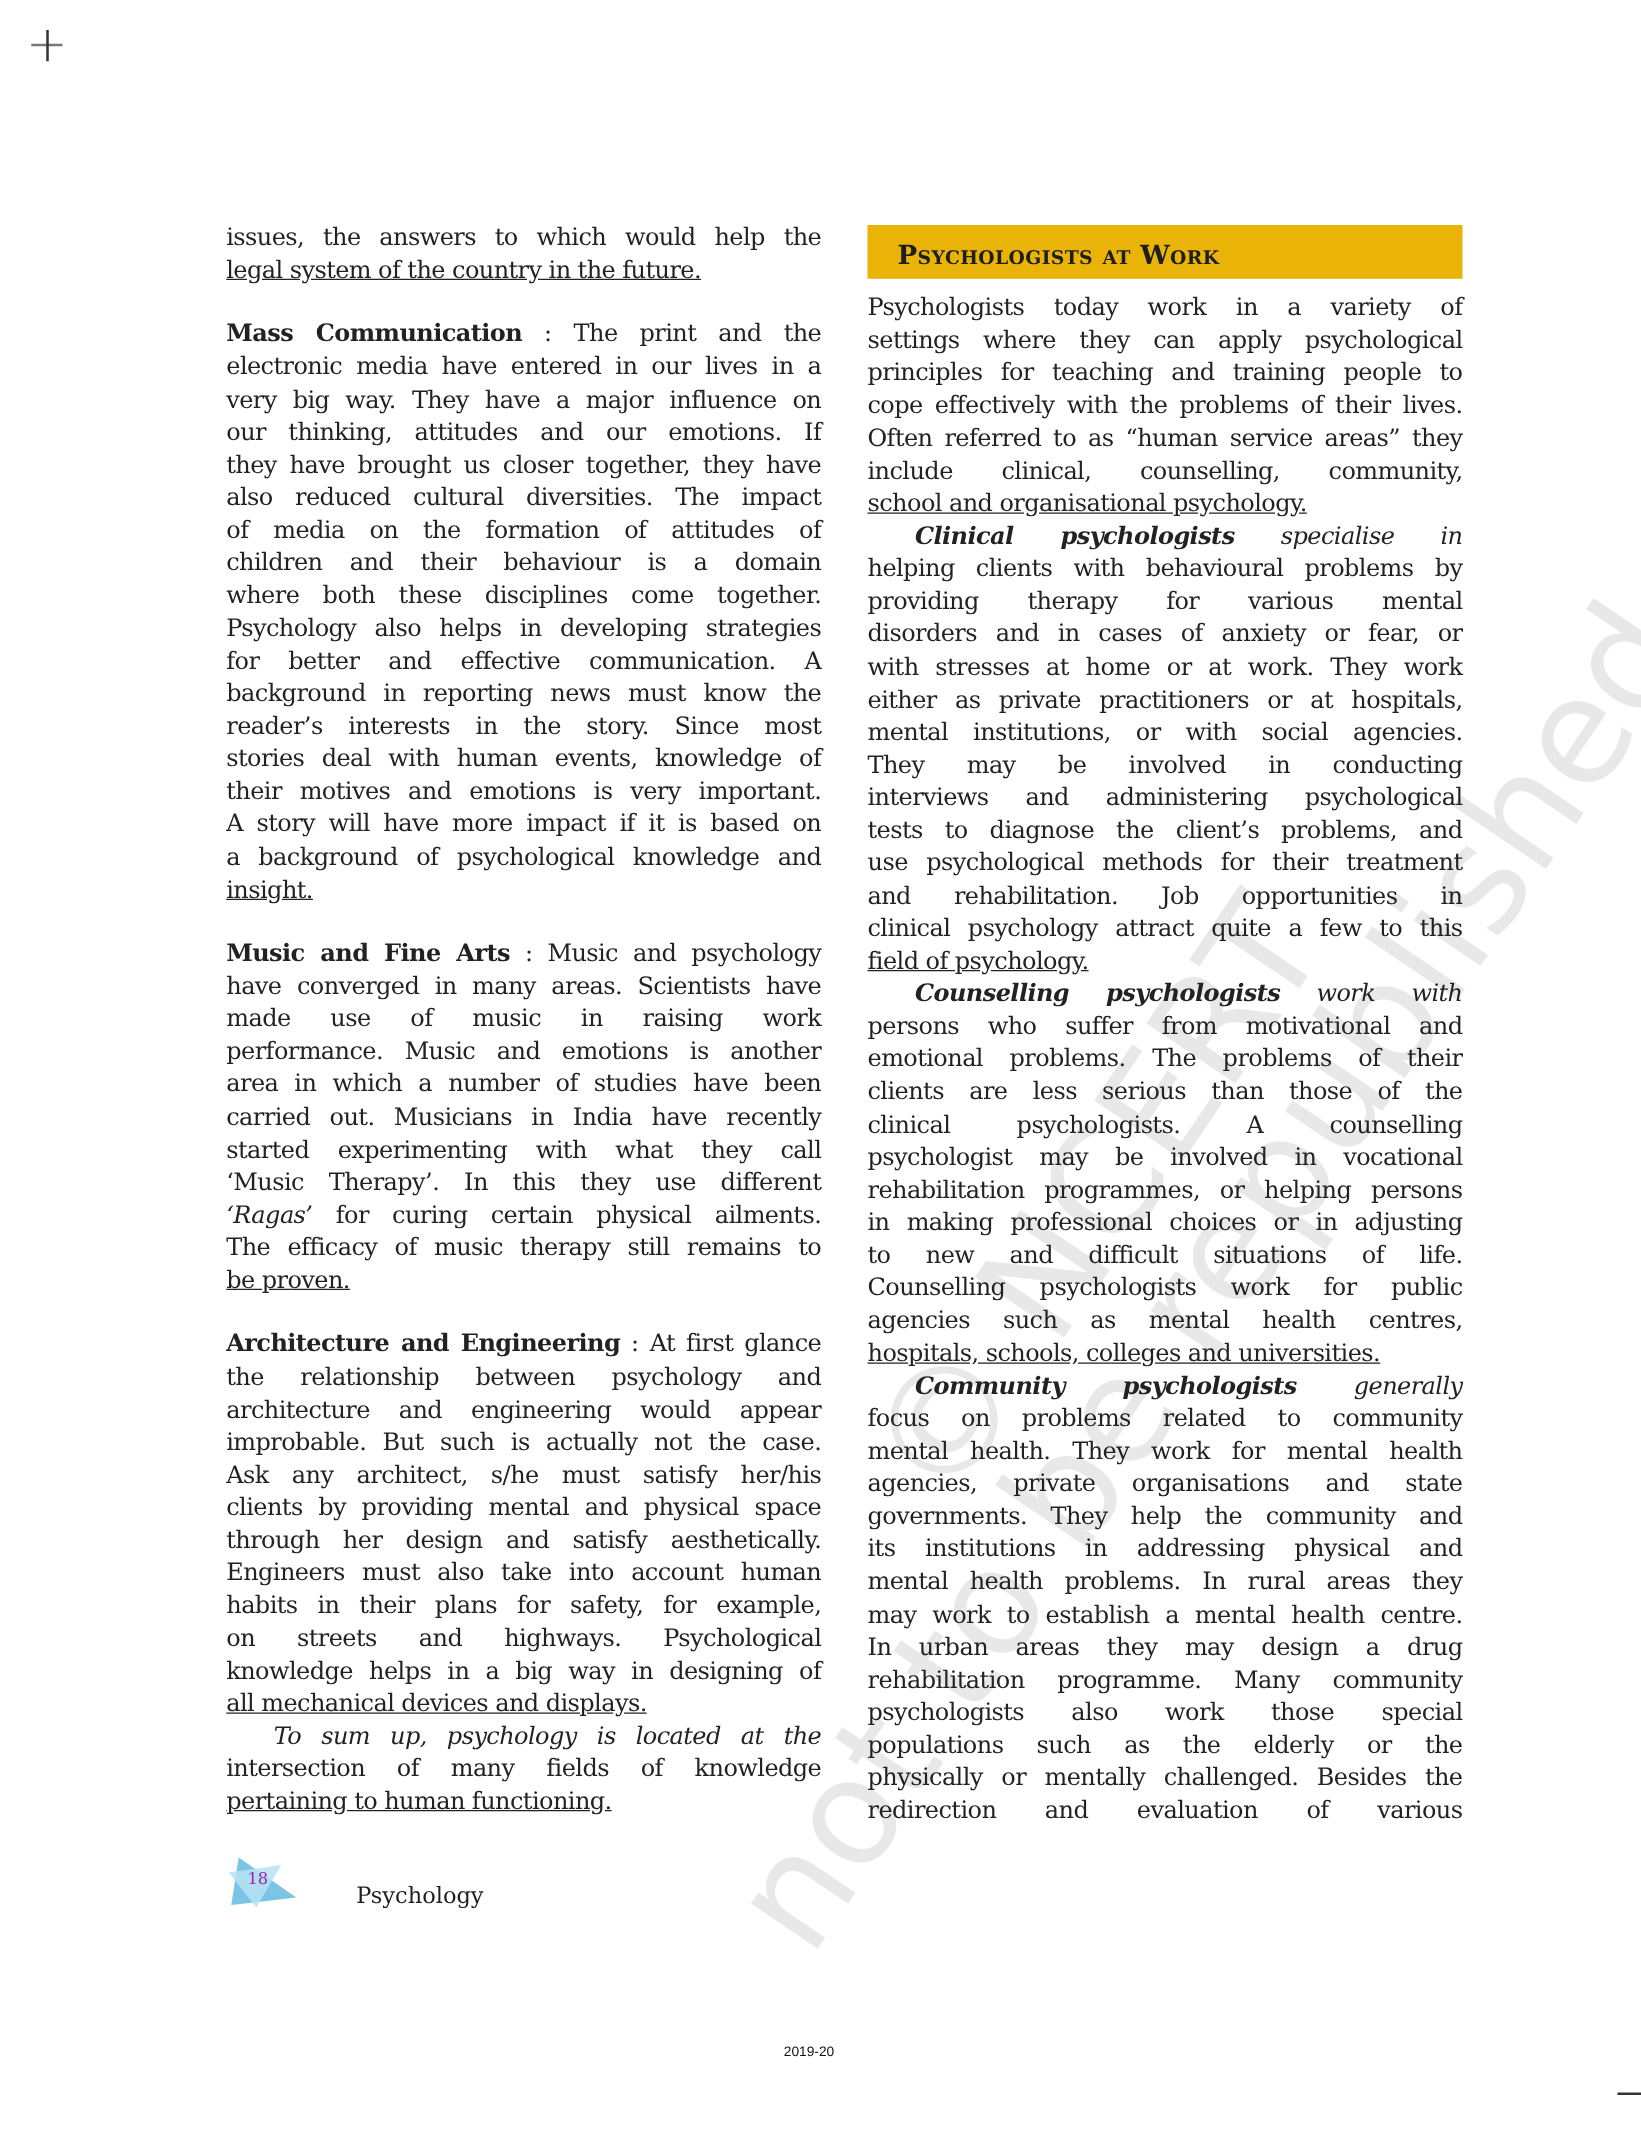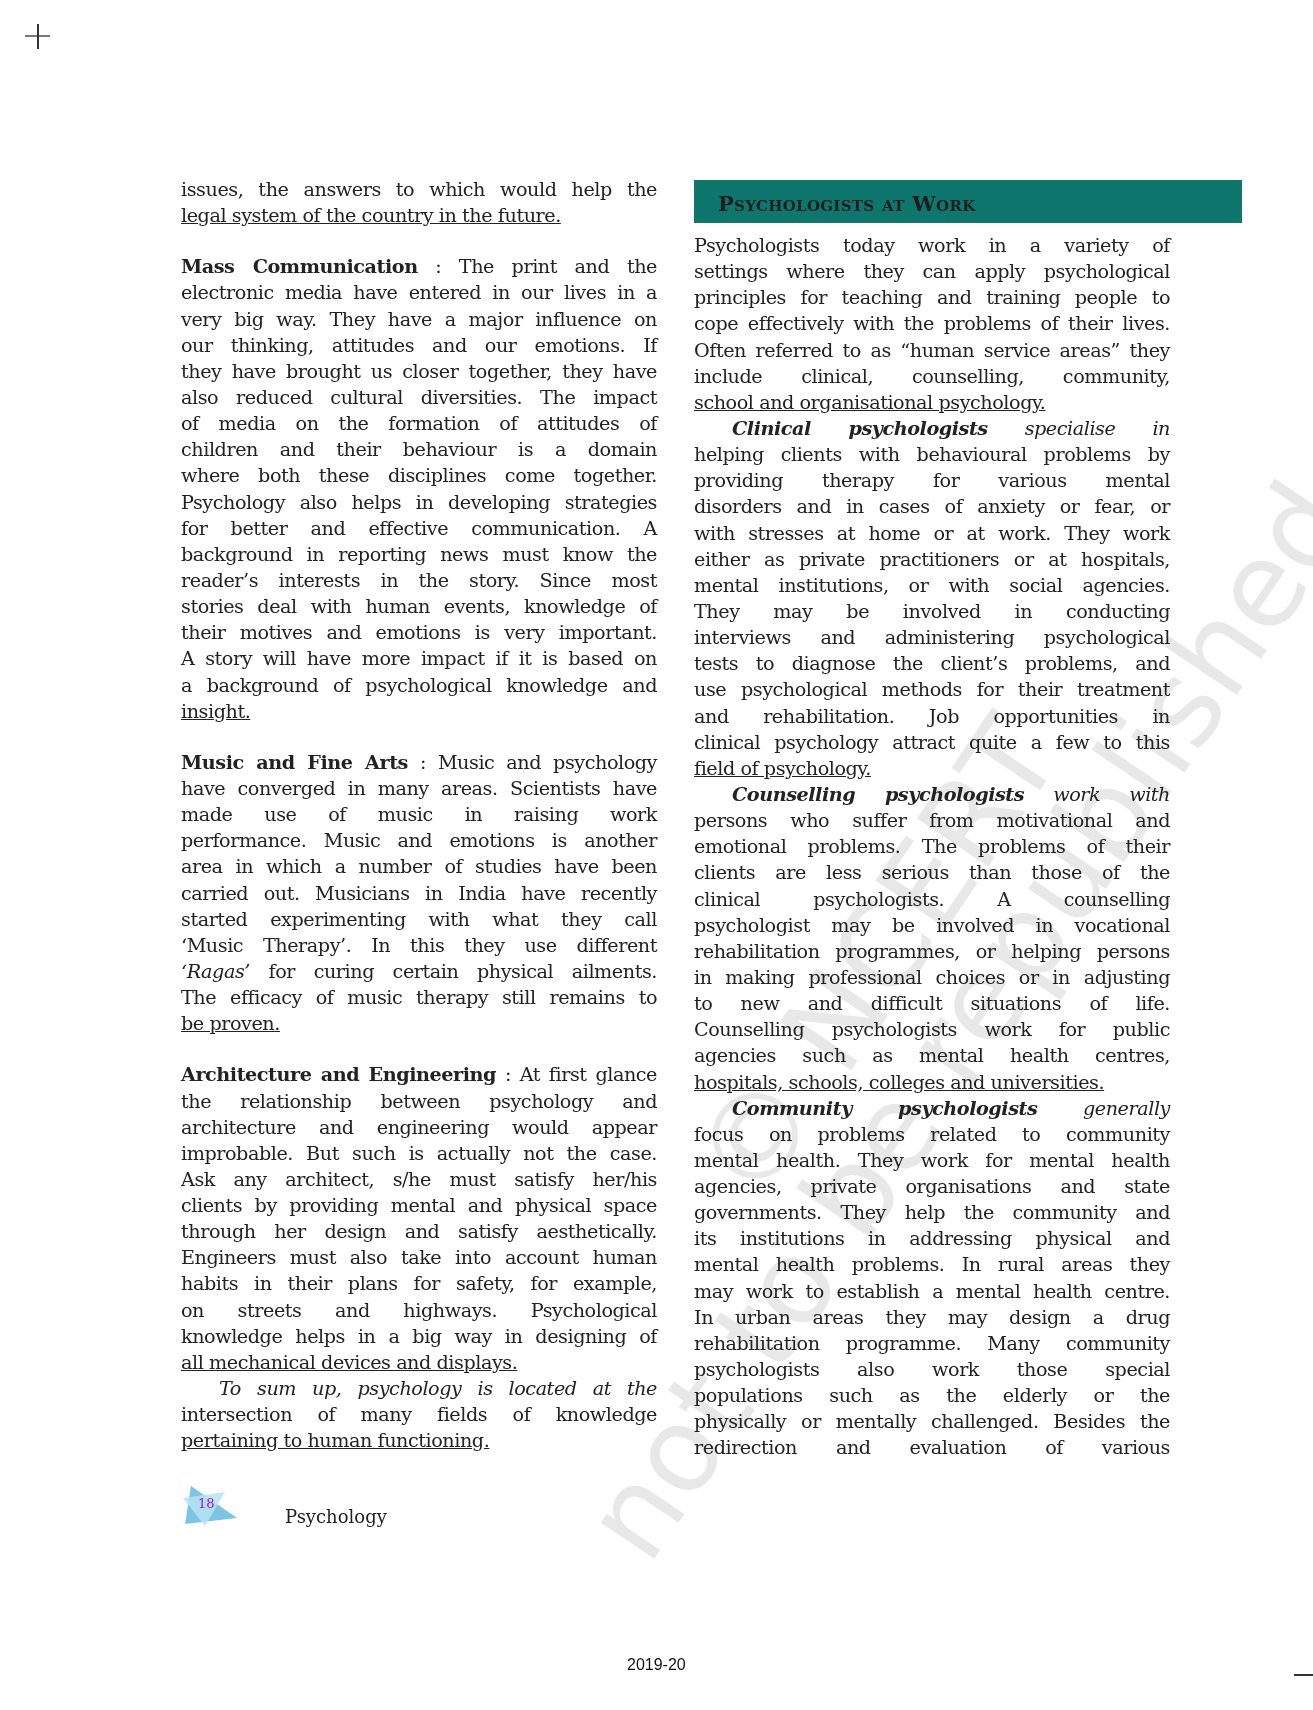--- a/index.html
+++ b/index.html
@@ -7,28 +7,28 @@
          font-family: "DejaVu Serif", "Liberation Serif", serif; color: #222; }
   .crop-mark { position: absolute; background: #333; }
   .col { position: absolute; width: 476px; font-size: 19.2px; line-height: 26.15px; letter-spacing: -0.45px; }
   .col-left { left: 181px; top: 177px; }
   .col-right { left: 694px; top: 233px; }
   .line { display: block; text-align: justify; text-align-last: justify; white-space: nowrap; height: 26.15px; }
   .line.last { text-align-last: left; text-decoration: underline; }
   .line.indent { padding-left: 38px; font-style: italic; }
   .gap { height: 25px; }
   b { font-weight: bold; }
-  .header-box { position: absolute; left: 694px; top: 180px; width: 548px; height: 43px; background: #0f766e; }
+  .header-box { position: absolute; left: 694px; top: 180px; width: 476px; height: 43px; background: #eab308; }
   .header-title { position: absolute; left: 24px; top: 11px; font-family: "DejaVu Serif", serif; font-weight: bold; font-size: 21px; color: #1e1e1e; font-variant: small-caps; letter-spacing: 0.3px; }
   .watermark { position: absolute; left: 290px; top: 880px; transform: rotate(-56deg); transform-origin: center; pointer-events: none;
                font-family: "DejaVu Sans", "Liberation Sans", sans-serif; color: rgba(0,0,0,0.09); font-size: 118px; line-height: 110px; white-space: nowrap; text-align: center; }
   .page-badge { position: absolute; left: 183px; top: 1484px; width: 56px; height: 42px; }
   .page-num { position: absolute; left: 198px; top: 1496px; font-size: 13px; color: #a21caf; font-family: "DejaVu Serif", serif; }
   .book-title { position: absolute; left: 285px; top: 1506px; font-size: 18px; color: #1e1e1e; font-family: "DejaVu Serif", serif; }
-  .year { position: absolute; left: 627px; top: 1636px; font-size: 16px; font-family: "Liberation Sans", sans-serif; color: #111; margin-top: 20px; }
+  .year { position: absolute; left: 627px; top: 1636px; font-size: 11px; font-family: "Liberation Sans", sans-serif; color: #111; }
 </style>
 </head>
 <body>
 
 <div class="crop-mark" style="left:25px;top:35px;width:25px;height:2px;background:#777;"></div>
 <div class="crop-mark" style="left:37px;top:24px;width:2px;height:25px;"></div>
 <div class="crop-mark" style="left:1294px;top:1674px;width:19px;height:2px;"></div>
 
 <div class="watermark">
   <div>© NCERT</div>

